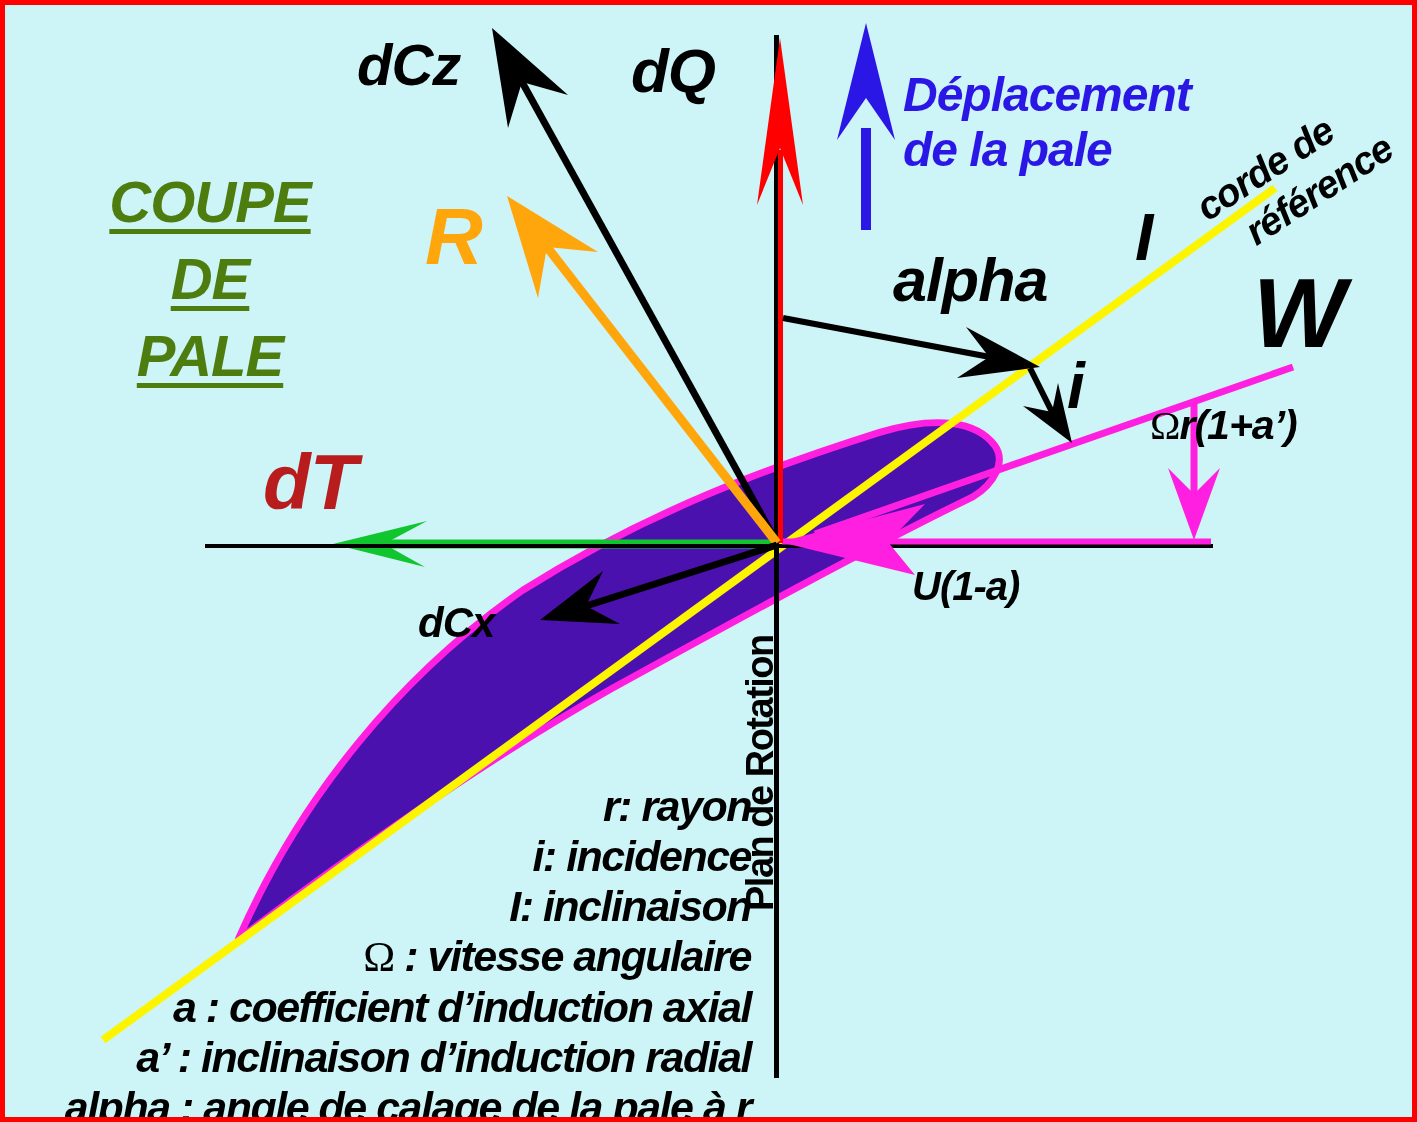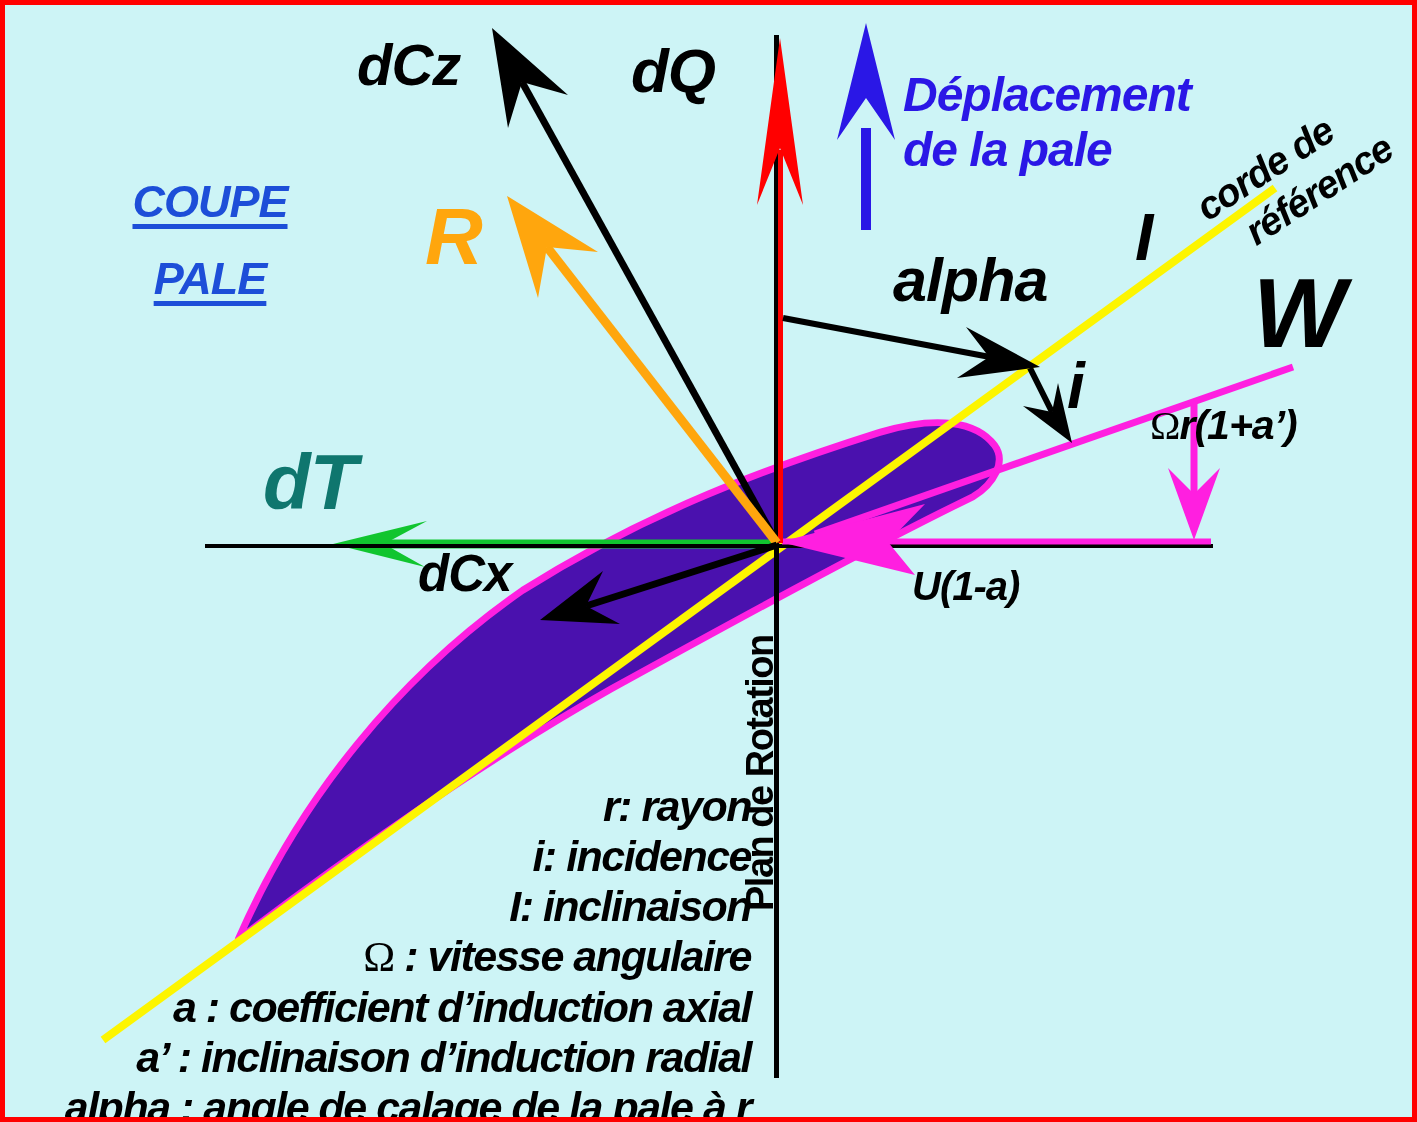--- a/index.html
+++ b/index.html
@@ -8,40 +8,40 @@
     background:#cdf4f6;
     border:5px solid #ff0000;
     box-sizing:border-box;
     overflow:hidden;
     font-family:"Liberation Sans", sans-serif;
   }
   #diagram-svg { position:absolute; left:0; top:0; }
   .lbl { position:absolute; font-weight:bold; font-style:italic; color:#000; white-space:nowrap; letter-spacing:-1px; }
   .title {
     left:70px; top:158px; width:270px; text-align:center;
-    font-size:45px; line-height:77px; color:#1d4ed8; letter-spacing:-1px;
+    font-size:58px; line-height:77px; color:#4d7c0f; letter-spacing:-1px;
   }
   .title div { text-decoration:underline; text-decoration-thickness:5px; text-underline-offset:7px; }
   .lbl-dcz { left:352px; top:26px; font-size:58px;text-align:right; }
   .lbl-dq  { left:626px; top:30px; font-size:62px; color:#000000; }
   .lbl-deplacement { left:898px; top:62px; font-size:48px; line-height:55px; color:#2a17e6; }
   .lbl-r   { left:420px; top:186px; font-size:80px; color:#ffa60d; }
   .lbl-alpha { left:855px; top:240px; font-size:61px;margin-left:33px; }
   .lbl-inclinaison { left:1130px; top:194px; font-size:66px; }
   .lbl-corde {
     left:1182px; top:186px; font-size:39px; line-height:47px;
     transform:rotate(-33deg); transform-origin:left top;
   }
   .lbl-corde .indent { padding-left:28px; }
   .lbl-w { left:1248px; top:252px; font-size:98px; }
   .lbl-i { left:1062px; top:344px; font-size:64px; }
   .lbl-omega-r { left:1145px; top:396px; font-size:41px; }
   .lbl-u { left:907px; top:552px; font-size:40px;margin-top:7px; }
-  .lbl-dt { left:258px; top:432px; font-size:78px; color:#0f766e; }
-  .lbl-dcx { left:413px; top:539px; font-size:51px; }
+  .lbl-dt { left:258px; top:432px; font-size:78px; color:#b91c1c; }
+  .lbl-dcx { left:413px; top:594px; font-size:42px; }
   .lbl-plan {
     left:734px; top:906px; width:300px; font-size:38px; letter-spacing:-1.5px;
     font-style:normal; transform:rotate(-90deg); transform-origin:left top;
   }
   .defs-block {
     position:absolute; left:0px; top:776px; width:746px; text-align:right;
     font-weight:bold; font-style:italic; font-size:43px; line-height:50px;
     color:#000; letter-spacing:-1.5px; white-space:nowrap;
   }
   .w-note {
@@ -120,20 +120,21 @@
     </g>
 
     <g>
       <line x1="1025" y1="363" x2="1047" y2="407" stroke="#000" stroke-width="6"></line>
       <polygon points="1067,438 1053,378 1047,407 1018,401" fill="#000"></polygon>
     </g>
   </svg>
 
   <div class="lbl title">
     <div>COUPE</div>
+    <div>DE</div>
     <div>PALE</div>
   </div>
 
   <div class="lbl lbl-dcz">dCz</div>
   <div class="lbl lbl-dq">dQ</div>
 
   <div class="lbl lbl-deplacement">
     <div>Déplacement</div>
     <div>de la pale</div>
   </div>

